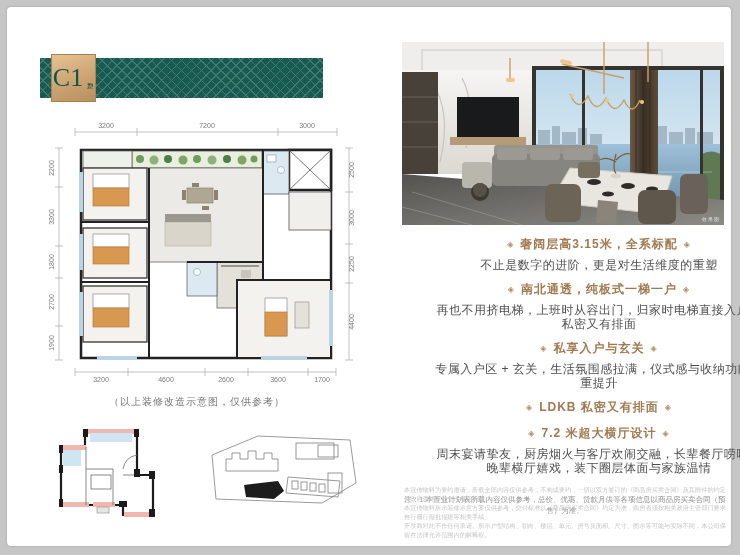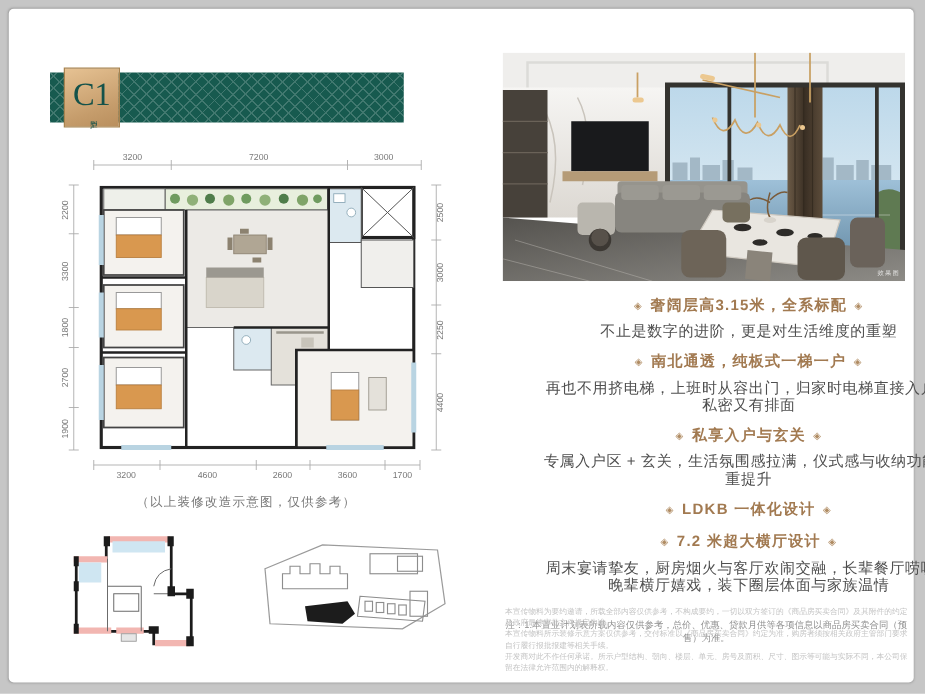--- a/index.html
+++ b/index.html
@@ -20,21 +20,21 @@
   .band .pattern{
     position:absolute;inset:0;opacity:.18;
     background:
       repeating-linear-gradient(45deg,#ffffff 0 1px,transparent 1px 7px),
       repeating-linear-gradient(-45deg,#ffffff 0 1px,transparent 1px 7px);
   }
   .badge{
     position:absolute;left:44px;top:47px;width:45px;height:48px;
     background:linear-gradient(160deg,#e6c293,#c59c6b 70%,#b98f5e);
     border:1px solid #a8834f;box-sizing:border-box;
-    display:flex;align-items:center;justify-content:center;gap:2px;flex-direction:column;
+    display:flex;align-items:center;justify-content:center;gap:2px;
   }
   .badge .code{
     font-family:"Liberation Serif","DejaVu Serif",serif;
     font-size:26px;color:#14524a;line-height:1;
   }
   .badge .vtxt{
     writing-mode:vertical-rl;font-size:6px;color:#14524a;letter-spacing:1px;
   }
   .band-content{
     position:absolute;left:100px;top:51px;height:40px;display:flex;align-items:center;
@@ -428,21 +428,21 @@
 
     <div class="feature">
       <div class="title">
         <span class="orn">◈</span><span>私享入户与玄关</span><span class="orn">◈</span>
       </div>
       <div class="body">专属入户区 + 玄关，生活氛围感拉满，仪式感与收纳功能双重提升</div>
     </div>
 
     <div class="feature">
       <div class="title">
-        <span class="orn">◈</span><span>LDKB 一体化设计</span><span class="orn">◈</span>
+        <span class="orn">◈</span><span>LDKB 私密又有排面</span><span class="orn">◈</span>
       </div>
     </div>
 
     <div class="feature">
       <div class="title">
         <span class="orn">◈</span><span>7.2 米超大横厅设计</span><span class="orn">◈</span>
       </div>
       <div class="body">周末宴请挚友，厨房烟火与客厅欢闹交融，长辈餐厅唠嗑、晚辈横厅嬉戏，装下圈层体面与家族温情</div>
     </div>
 

